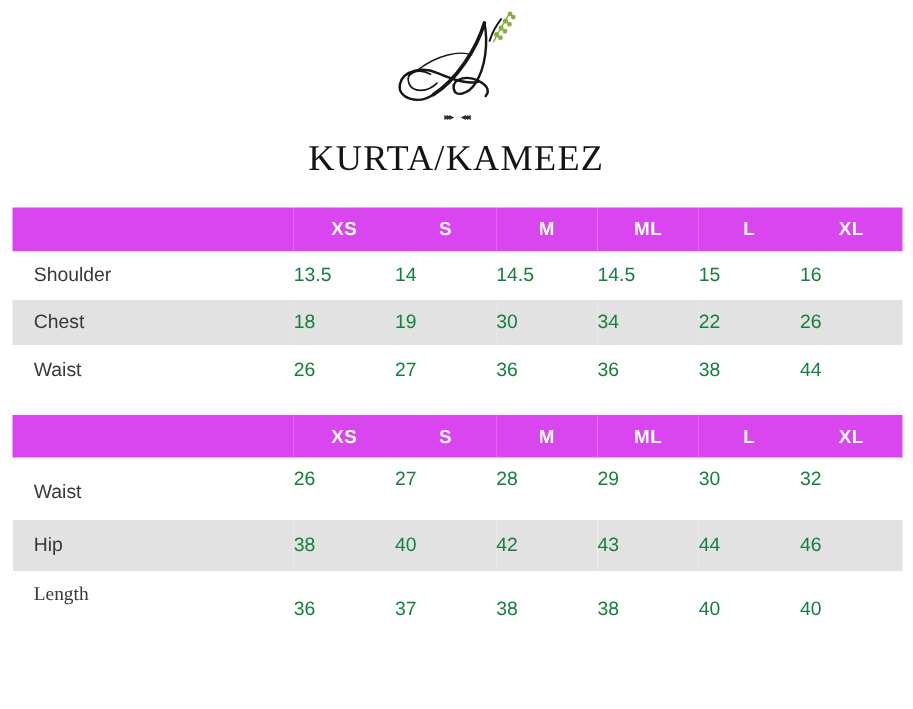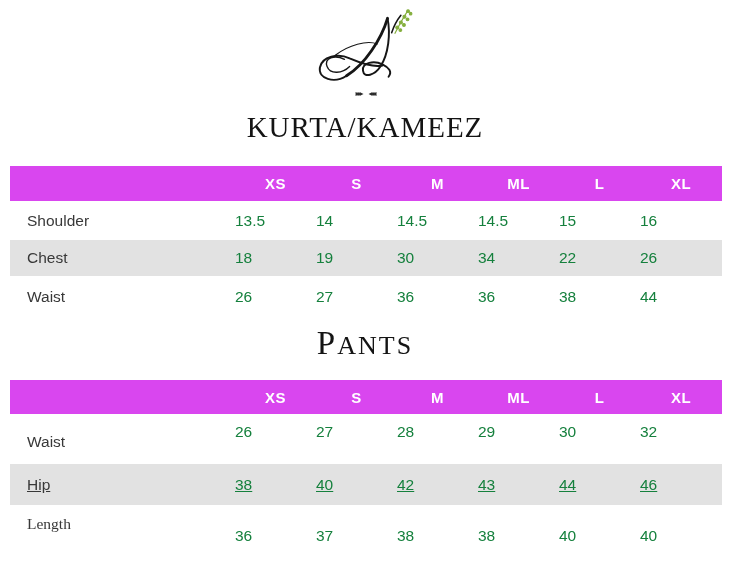--- a/index.html
+++ b/index.html
@@ -78,21 +78,21 @@
   }
   tr.alt td { background: #e2e2e2; }
 
   
   .t-kurta tr.r1 td { height: 39px; }
   .t-kurta tr.r2 td { height: 36px; }
   .t-kurta tr.r3 td { height: 41px; }
 
   
   .t-pants tr.r1 td { height: 50px; }
-  .t-pants tr.r2 td { height: 41px; text-decoration: underline; }
+  .t-pants tr.r2 td { height: 41px; }
   .t-pants tr.r3 td { height: 50px; }
   .t-pants td { position: relative; }
   .t-pants tr.vals-up td.val   { top: -7px; }
   .t-pants tr.vals-up td.lbl   { top: 3px; }
   .t-pants tr.vals-down td.val { top: 6px; }
   .t-pants tr.vals-down td.lbl { top: -6px; font-family: Liberation Serif, serif; }
 </style>
 </head>
 <body>
 
@@ -176,21 +176,20 @@
         <td class="val">26</td>
         <td class="val">27</td>
         <td class="val">36</td>
         <td class="val">36</td>
         <td class="val">38</td>
         <td class="val">44</td>
       </tr>
     </tbody>
   </table>
 
-  <div class="section-title title-pants">PANTS</div>
 
   <table class="size-table t-pants">
     <colgroup>
         <col style="width:225px">
         <col style="width:81px">
         <col style="width:81px">
         <col style="width:81px">
         <col style="width:81px">
         <col style="width:81px">
         <col style="width:82px">

